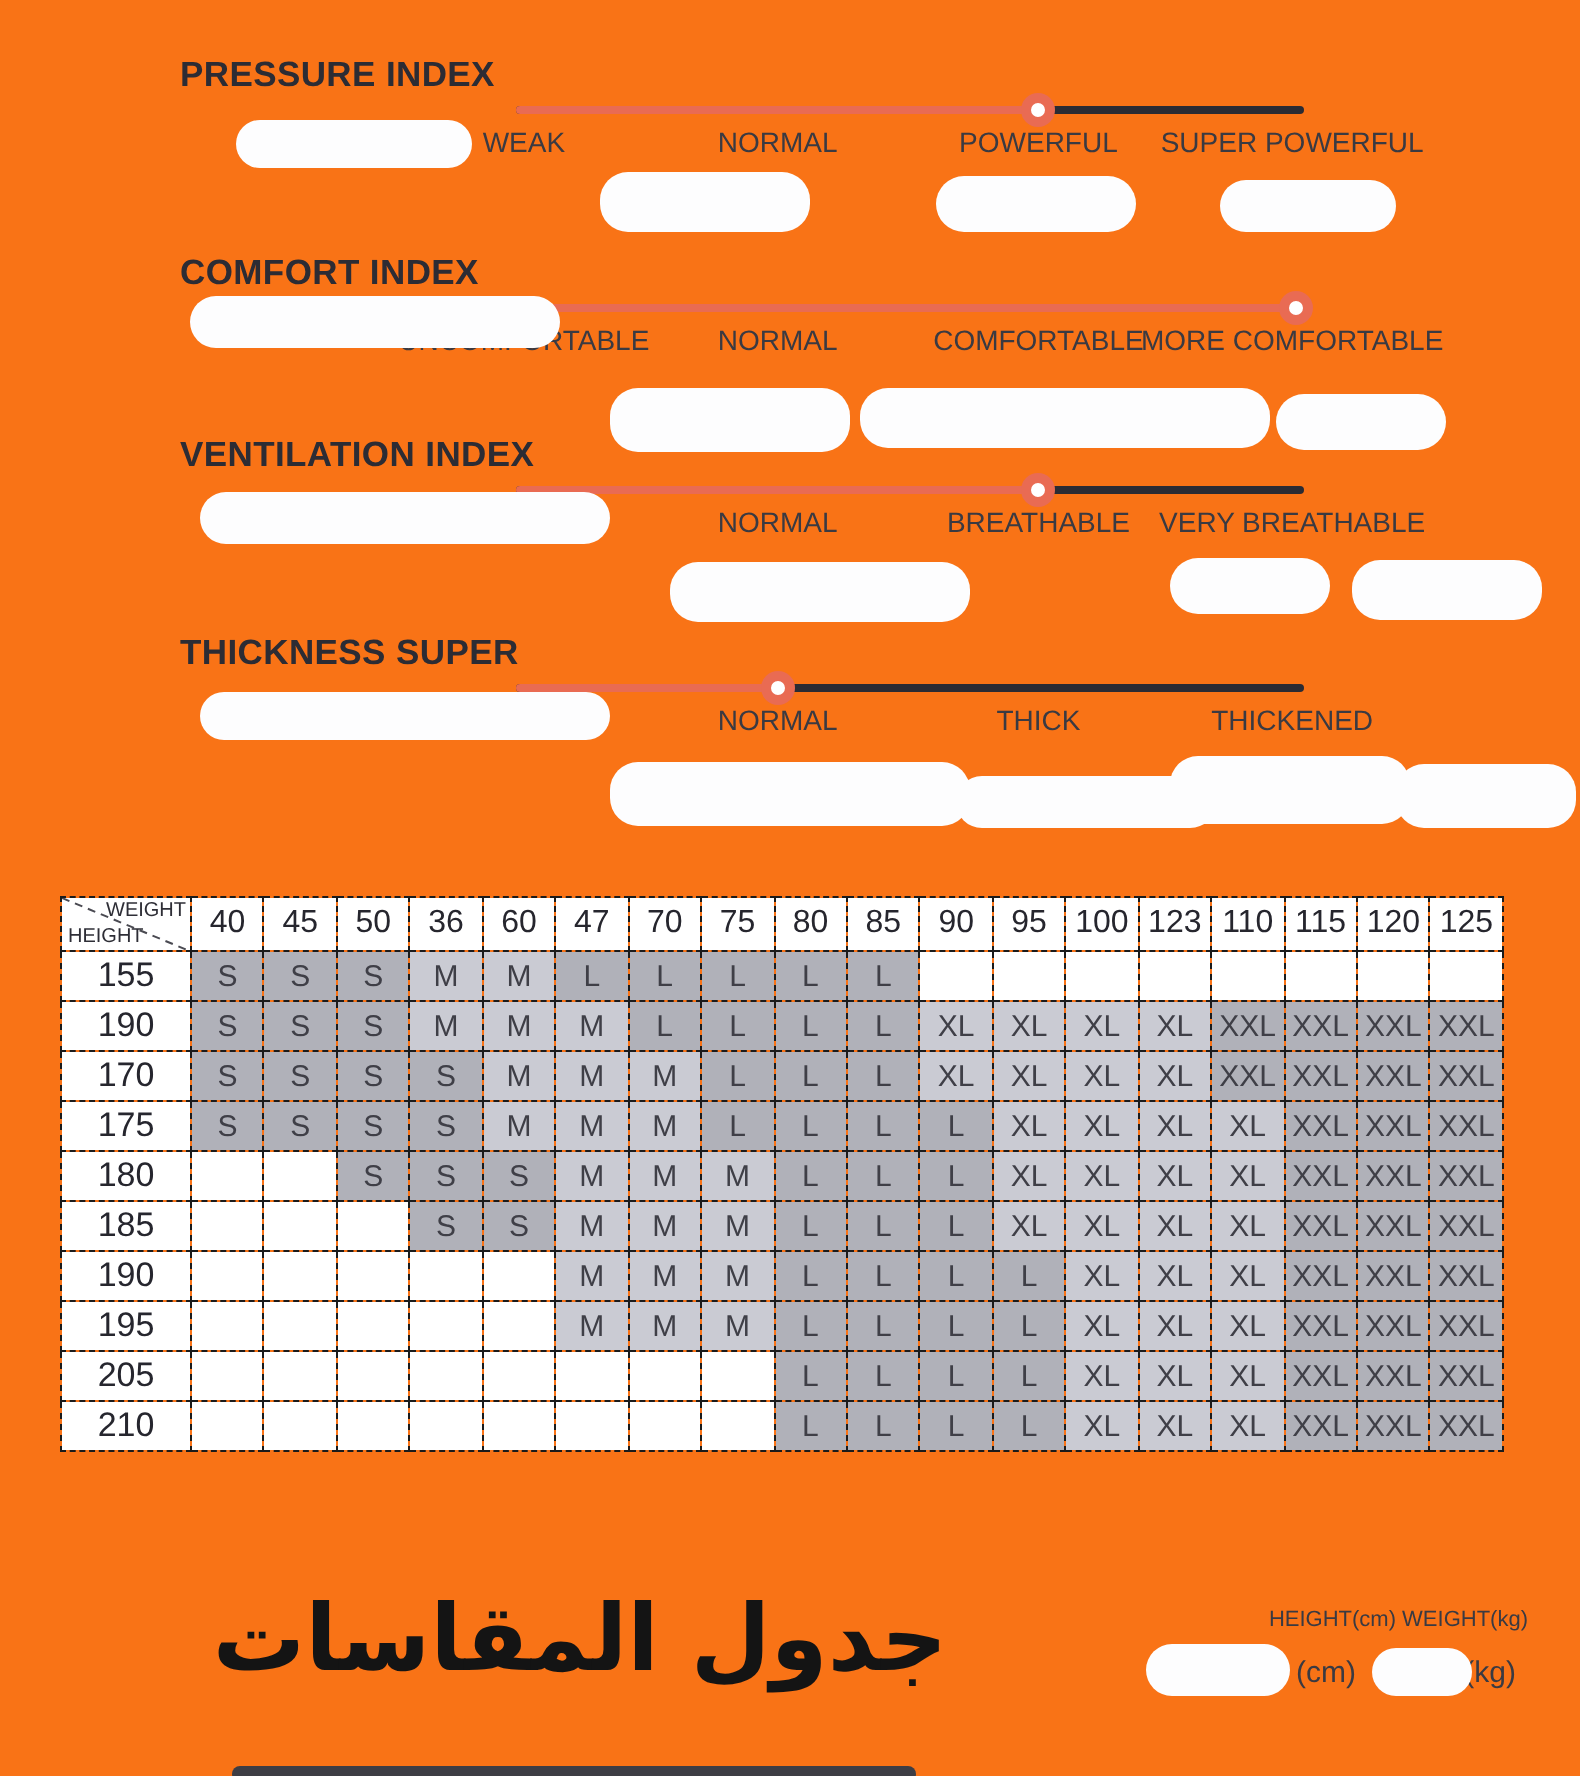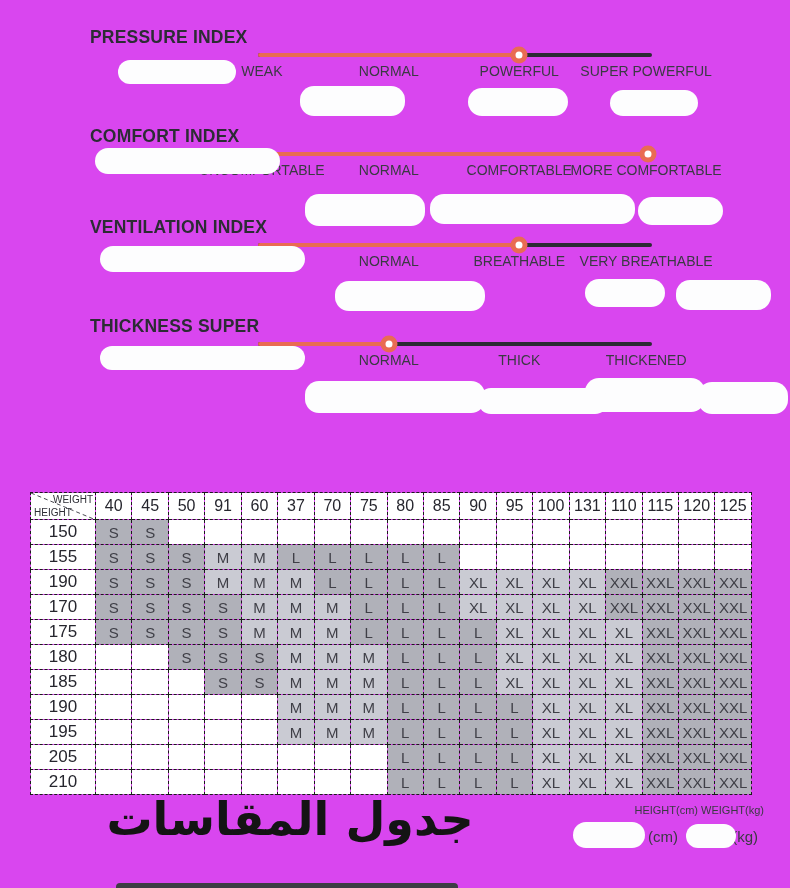--- a/index.html
+++ b/index.html
@@ -1,32 +1,32 @@
 <!DOCTYPE html>
 <html><head>
 <meta charset="utf-8">
 <style>
   html,body{margin:0;padding:0;}
-  .page{position:relative;width:790px;height:888px;background:#d946ef;overflow:hidden;
+  .page{position:relative;width:790px;height:888px;background:#f97316;overflow:hidden;
         font-family:"Liberation Sans",sans-serif;}
 
   
   .index-block{position:absolute;left:0;width:100%;height:0;}
   .index-title{position:absolute;left:90px;top:-26px;font-size:17.5px;font-weight:600;
                color:#2c2c34;letter-spacing:.2px;white-space:nowrap;}
   .track{position:absolute;left:258px;top:0;width:394px;height:4px;border-radius:2px;background:#2b2b33;}
   .fill{position:absolute;left:0;top:0;height:4px;border-radius:2px;background:#e96b53;}
   .knob{position:absolute;top:2px;width:7px;height:7px;background:#fff;border:5px solid #e96b53;
         border-radius:50%;transform:translate(-50%,-50%);box-sizing:content-box;}
   .labels{position:absolute;left:258px;top:10px;width:394px;height:20px;}
   .labels span{position:absolute;top:0;transform:translateX(-50%);font-size:14px;color:#3a3a42;white-space:nowrap;}
 
   
   .table-wrap{position:absolute;left:30px;top:448px;}
-  table{border-collapse:collapse;table-layout:fixed;width:722px;margin-top:44px;}
+  table{border-collapse:collapse;table-layout:fixed;width:722px;}
   th,td{border:1px dashed #1b1b1b;padding:0;text-align:center;vertical-align:middle;
         background:#ffffff;overflow:hidden;}
   thead tr{height:27px;}
   tbody tr{height:25px;}
   thead th{font-size:16px;font-weight:400;color:#26262e;}
   td.hrow{font-size:17px;font-weight:400;color:#26262e;}
   td.cell{font-size:15px;color:#3f3f47;}
   td.dark{background:#b0b1b9;}
   td.light{background:#cacbd3;}
   th.corner{position:relative;}
@@ -131,59 +131,38 @@
             <th class="corner">
               <svg width="65" height="27">
                 <line x1="0" y1="0" x2="65" y2="27" stroke="#4a4a52" stroke-width="1" stroke-dasharray="4 3"></line>
               </svg>
               <span class="ct">WEIGHT</span>
               <span class="cb">HEIGHT</span>
             </th>
             <th>40</th>
             <th>45</th>
             <th>50</th>
-            <th>91</th>
+            <th>36</th>
             <th>60</th>
-            <th>37</th>
+            <th>47</th>
             <th>70</th>
             <th>75</th>
             <th>80</th>
             <th>85</th>
             <th>90</th>
             <th>95</th>
             <th>100</th>
-            <th>131</th>
+            <th>123</th>
             <th>110</th>
             <th>115</th>
             <th>120</th>
             <th>125</th>
           </tr>
         </thead>
         <tbody>
-          <tr>
-            <td class="hrow">150</td>
-            <td class="cell dark">S</td>
-            <td class="cell dark">S</td>
-            <td class="cell"></td>
-            <td class="cell"></td>
-            <td class="cell"></td>
-            <td class="cell"></td>
-            <td class="cell"></td>
-            <td class="cell"></td>
-            <td class="cell"></td>
-            <td class="cell"></td>
-            <td class="cell"></td>
-            <td class="cell"></td>
-            <td class="cell"></td>
-            <td class="cell"></td>
-            <td class="cell"></td>
-            <td class="cell"></td>
-            <td class="cell"></td>
-            <td class="cell"></td>
-          </tr>
           <tr>
             <td class="hrow">155</td>
             <td class="cell dark">S</td>
             <td class="cell dark">S</td>
             <td class="cell dark">S</td>
             <td class="cell light">M</td>
             <td class="cell light">M</td>
             <td class="cell dark">L</td>
             <td class="cell dark">L</td>
             <td class="cell dark">L</td>

